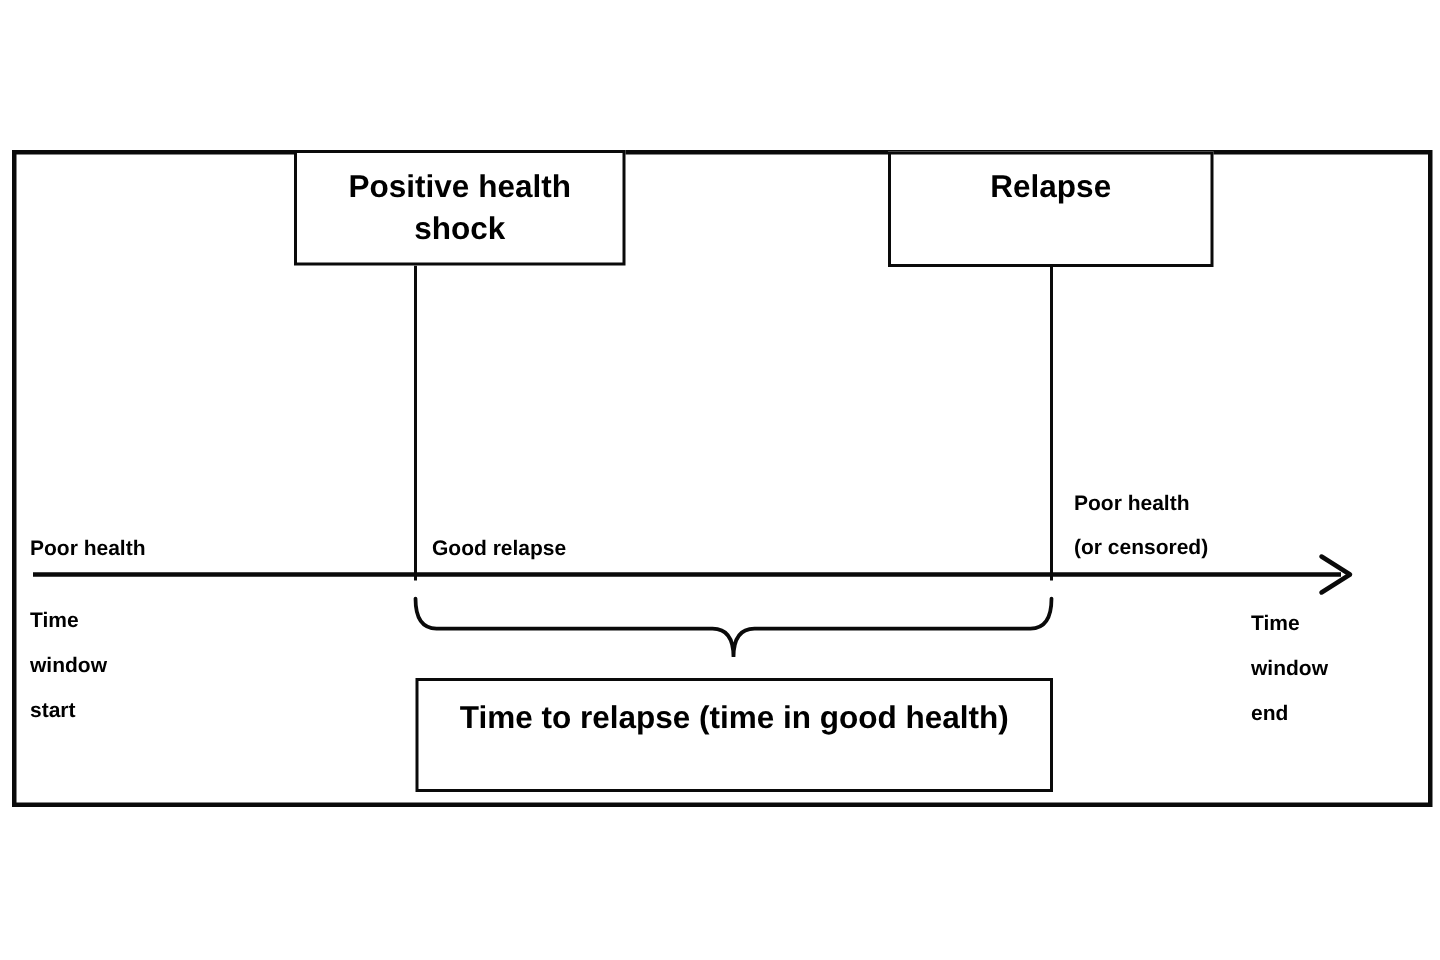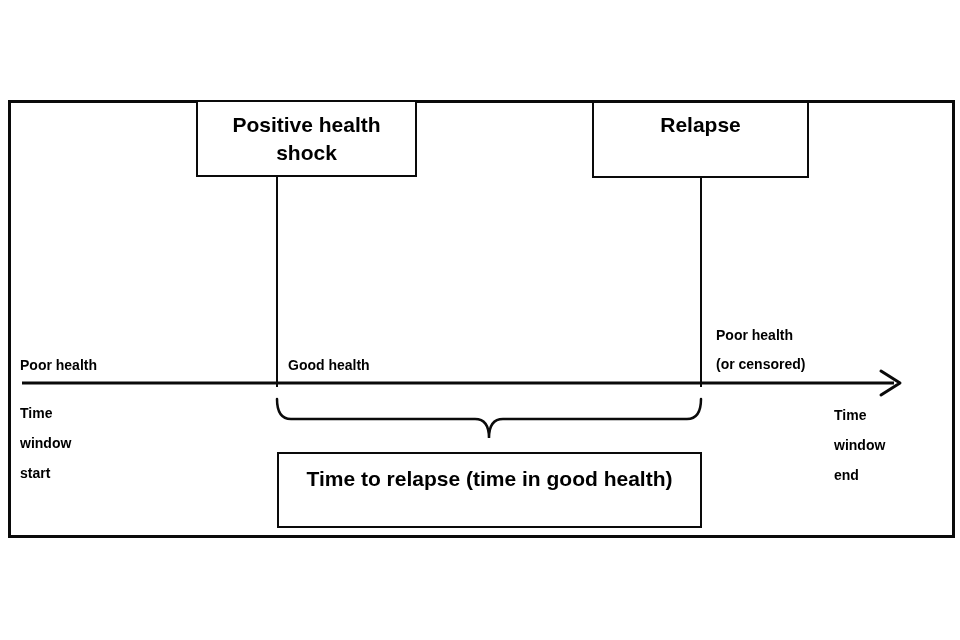--- a/index.html
+++ b/index.html
@@ -111,21 +111,21 @@
   <div class="node-box box-relapse">
     <span>Relapse</span>
   </div>
 
   <div class="node-box box-time-to-relapse">
     <span>Time to relapse (time in good health)</span>
   </div>
 
   <div class="label label-poor-health-left">Poor health</div>
 
-  <div class="label label-good-health">Good health</div>
+  <div class="label label-good-health">Good relapse</div>
 
   <div class="label label-poor-health-right">Poor health
 (or censored)</div>
 
   <div class="label label-tw-start">Time
 window
 start</div>
 
   <div class="label label-tw-end">Time
 window

